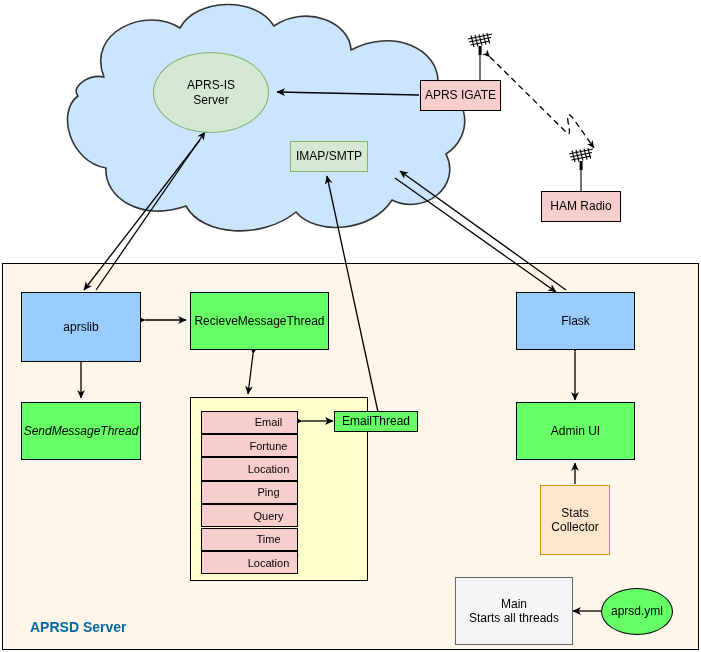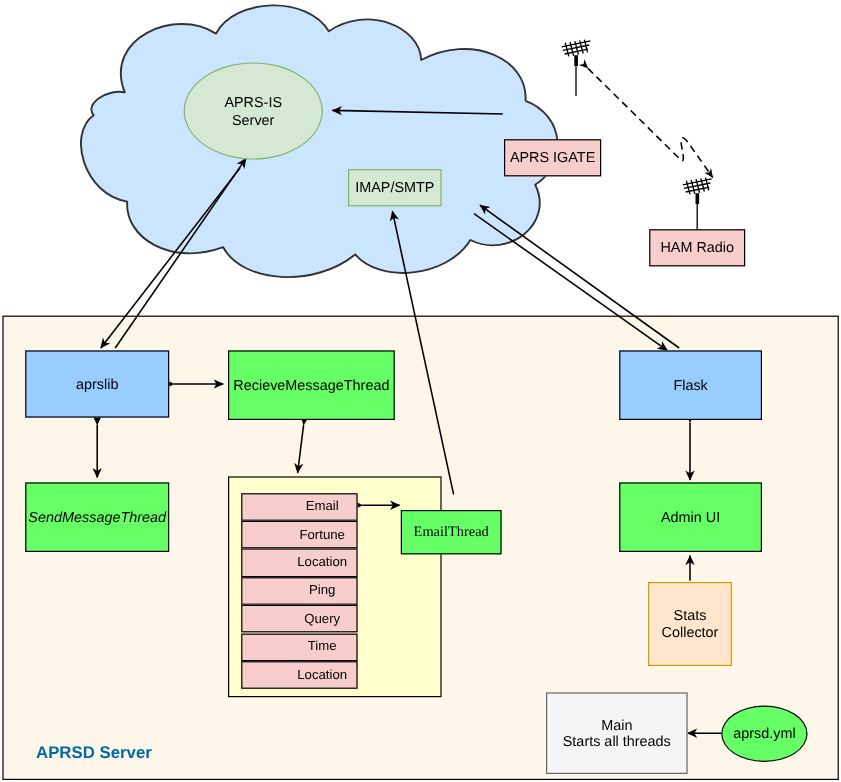--- a/index.html
+++ b/index.html
@@ -119,31 +119,31 @@
     <line x1="601" y1="611" x2="573" y2="611" stroke="#000" stroke-width="1.3" marker-end="url(#ah)"></line>
   </svg>
 
   <div class="node ellipse-green" style="left:153px;top:52px;width:116px;height:81px;flex-direction:column;font-size:12px;">
     <span>APRS-IS</span>
     <span>Server</span>
   </div>
 
   <div class="node imap t12" style="left:290px;top:141px;width:78px;height:31px;">IMAP/SMTP</div>
 
-  <div class="node pink-plain t12" style="left:420px;top:80px;width:81px;height:31px;margin-top:36px;">APRS IGATE</div>
+  <div class="node pink-plain t12" style="left:420px;top:80px;width:81px;height:31px;">APRS IGATE</div>
 
   <div class="node pink-plain t12" style="left:541px;top:191px;width:80px;height:31px;">HAM Radio</div>
 
-  <div class="node box blue t12" style="left:21px;top:292px;width:120px;height:56px;">aprslib</div>
+  <div class="node box blue t12" style="left:21px;top:292px;width:120px;height:70px;">aprslib</div>
 
   <div class="node box green t12" style="left:190px;top:292px;width:139px;height:58px;text-align:right;">RecieveMessageThread</div>
 
   <div class="node box green t12" style="left:21px;top:402px;width:120px;height:58px;font-style:italic;">SendMessageThread</div>
 
-  <div class="node box green t12" style="left:334px;top:425px;width:84px;height:37px;font-family:Liberation Serif, serif;">EmailThread</div>
+  <div class="node box green t12" style="left:334px;top:411px;width:84px;height:21px;">EmailThread</div>
 
   <div class="node box blue t12" style="left:516px;top:292px;width:119px;height:58px;">Flask</div>
 
   <div class="node box green t12" style="left:516px;top:402px;width:119px;height:58px;">Admin UI</div>
 
   <div class="node tan t12" style="left:540px;top:485px;width:70px;height:70px;flex-direction:column;">
     <span>Stats</span>
     <span>Collector</span>
   </div>
 

